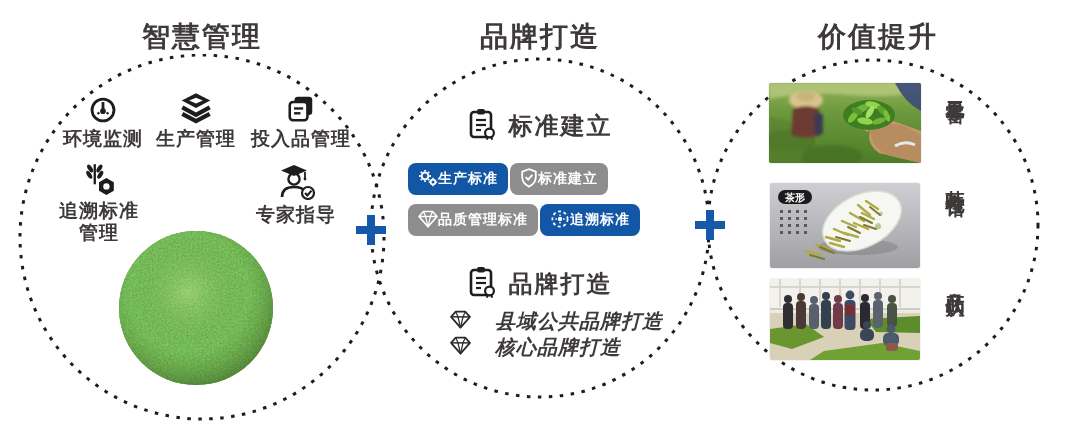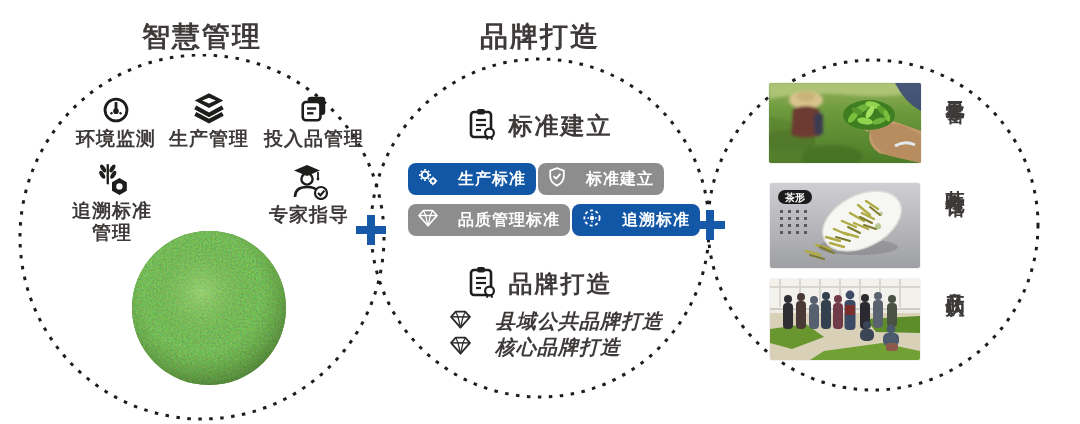--- a/index.html
+++ b/index.html
@@ -19,22 +19,22 @@
   .zone{position:absolute;}
   
   .feat{position:absolute;display:flex;flex-direction:column;align-items:center;transform:translateX(-50%);}
   .feat .flabel{font-size:19px;font-weight:800;letter-spacing:1px;white-space:nowrap;margin-top:3px;line-height:24px;text-align:center;}
   .fe-icon{display:flex;align-items:flex-end;justify-content:center;}
   .pile{position:absolute;}
   
   .sec-head{position:absolute;left:0;width:100%;display:flex;align-items:center;justify-content:center;gap:13px;}
   .sec-head .sh-text{font-size:24px;font-weight:800;letter-spacing:2px;}
   .tag-row{position:absolute;display:flex;gap:2px;}
-  .tag{display:inline-flex;align-items:center;gap:20px;height:32px;padding:0 10px;border-radius:8px;
-       color:#ffffff;font-size:16px;font-weight:700;letter-spacing:1px;white-space:nowrap;}
+  .tag{display:inline-flex;align-items:center;gap:0;height:32px;padding:0 10px;border-radius:8px;
+       color:#ffffff;font-size:14px;font-weight:700;letter-spacing:1px;white-space:nowrap;}
   .tag.blue{background:#1257a6;}
   .tag.gray{background:#8d8d8d;}
   .bullet{position:absolute;display:flex;align-items:center;gap:24px;}
   .bullet .b-text{font-size:20px;font-weight:800;font-style:italic;letter-spacing:1px;white-space:nowrap;}
   
   .photo{position:absolute;border-radius:2px;overflow:hidden;box-shadow:0 0 0 1px rgba(0,0,0,0.05);}
   .vcap{
     position:absolute;writing-mode:vertical-rl;text-orientation:upright;
     font-size:19px;font-weight:800;letter-spacing:2px;color:#3e3a39;white-space:nowrap;
   }
@@ -49,25 +49,26 @@
   </svg>
   <svg class="ring" style="left:368px;top:56px" width="344" height="344">
     <circle cx="172" cy="172" r="169" fill="none" stroke="#1c1c1a" stroke-width="3" stroke-dasharray="3.5 7.5"></circle>
   </svg>
   <svg class="ring" style="left:705px;top:57px" width="336" height="336">
     <circle cx="168" cy="168" r="165" fill="none" stroke="#1c1c1a" stroke-width="3" stroke-dasharray="3.5 7.5"></circle>
   </svg>
 
   <div class="big-title" style="left:202px">智慧管理</div>
   <div class="big-title" style="left:540px">品牌打造</div>
+  <div class="big-title" style="left:878px">价值提升</div>
 
   <div class="plus" style="left:356px;top:215px"></div>
   <div class="plus" style="left:695px;top:210px"></div>
 
-  <div class="zone" style="left:26px;top:52px;width:370px;height:370px">
+  <div class="zone" style="left:13px;top:52px;width:370px;height:370px">
 
     <div class="feat" style="left:90px;top:44px">
       <span class="fe-icon">
         <svg width="28" height="28" viewBox="0 0 24 24">
           <circle cx="12" cy="12" r="9.4" fill="none" stroke="#1d1d1b" stroke-width="2.4"></circle>
           <line x1="12" y1="12.5" x2="12" y2="5.2" stroke="#1d1d1b" stroke-width="2.4"></line>
           <circle cx="12" cy="13" r="2.4" fill="#1d1d1b"></circle>
           <line x1="7.2" y1="15.4" x2="9" y2="14.3" stroke="#1d1d1b" stroke-width="1.8"></line>
           <line x1="16.8" y1="15.4" x2="15" y2="14.3" stroke="#1d1d1b" stroke-width="1.8"></line>
         </svg>

